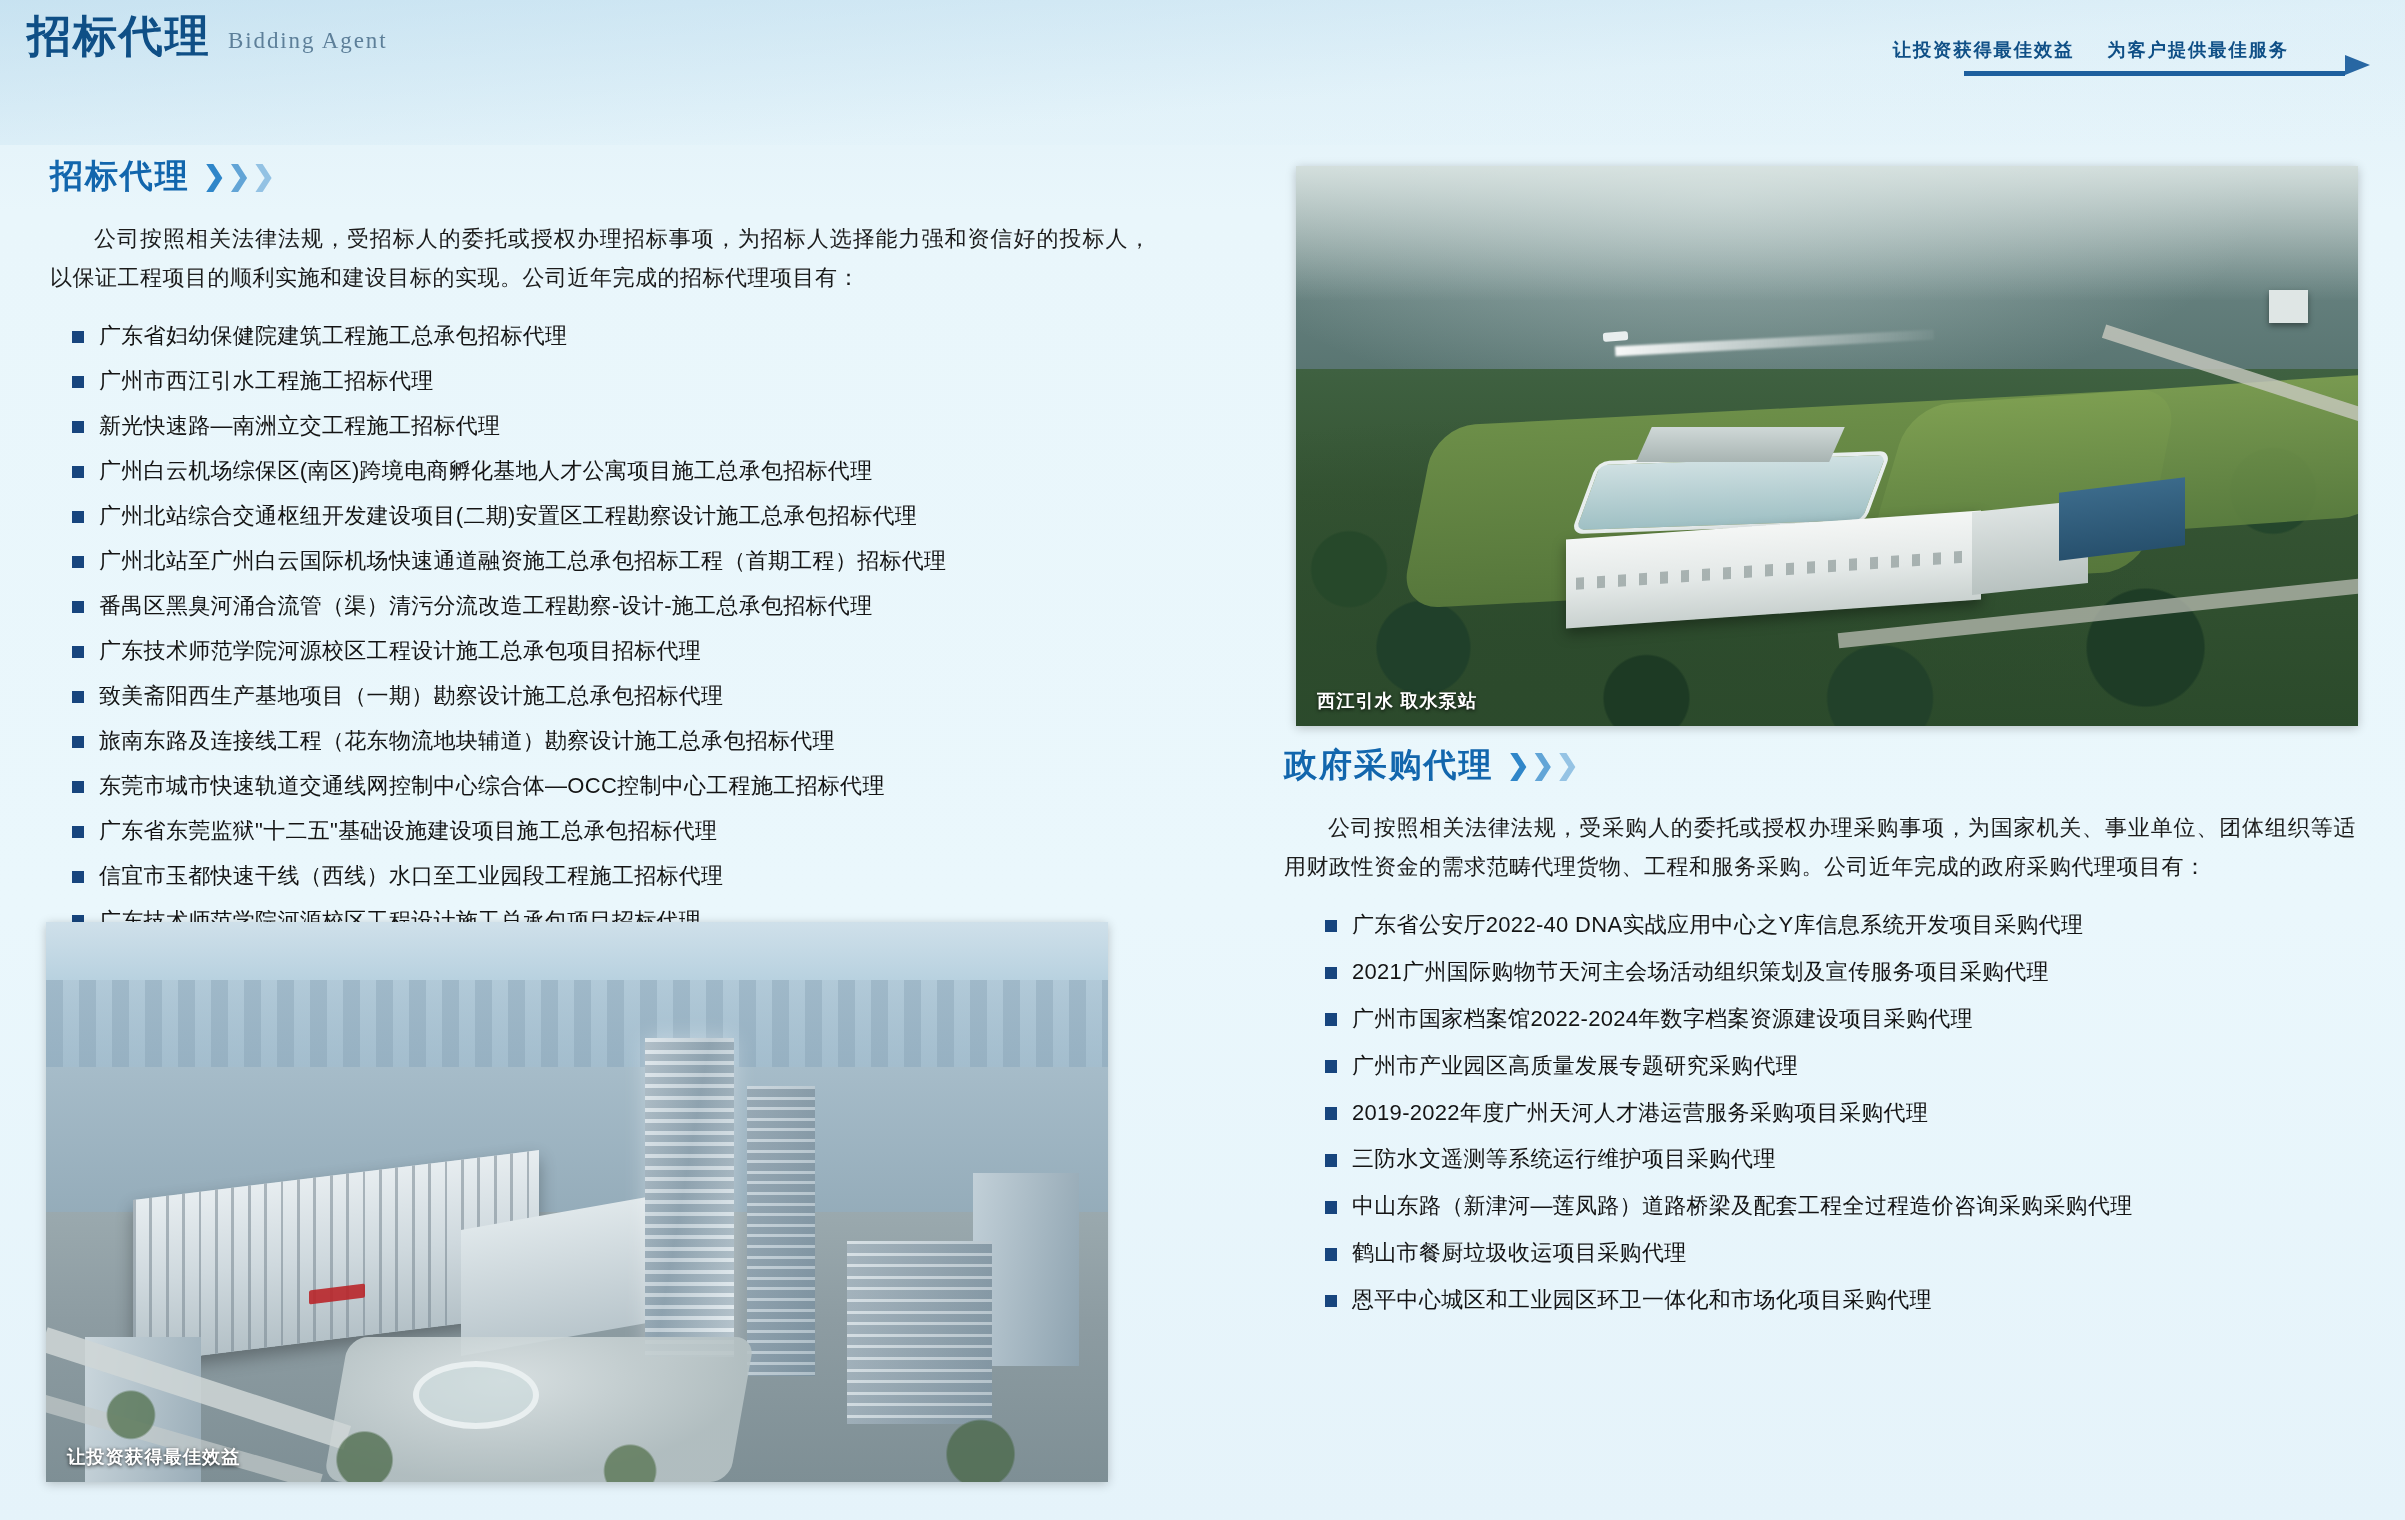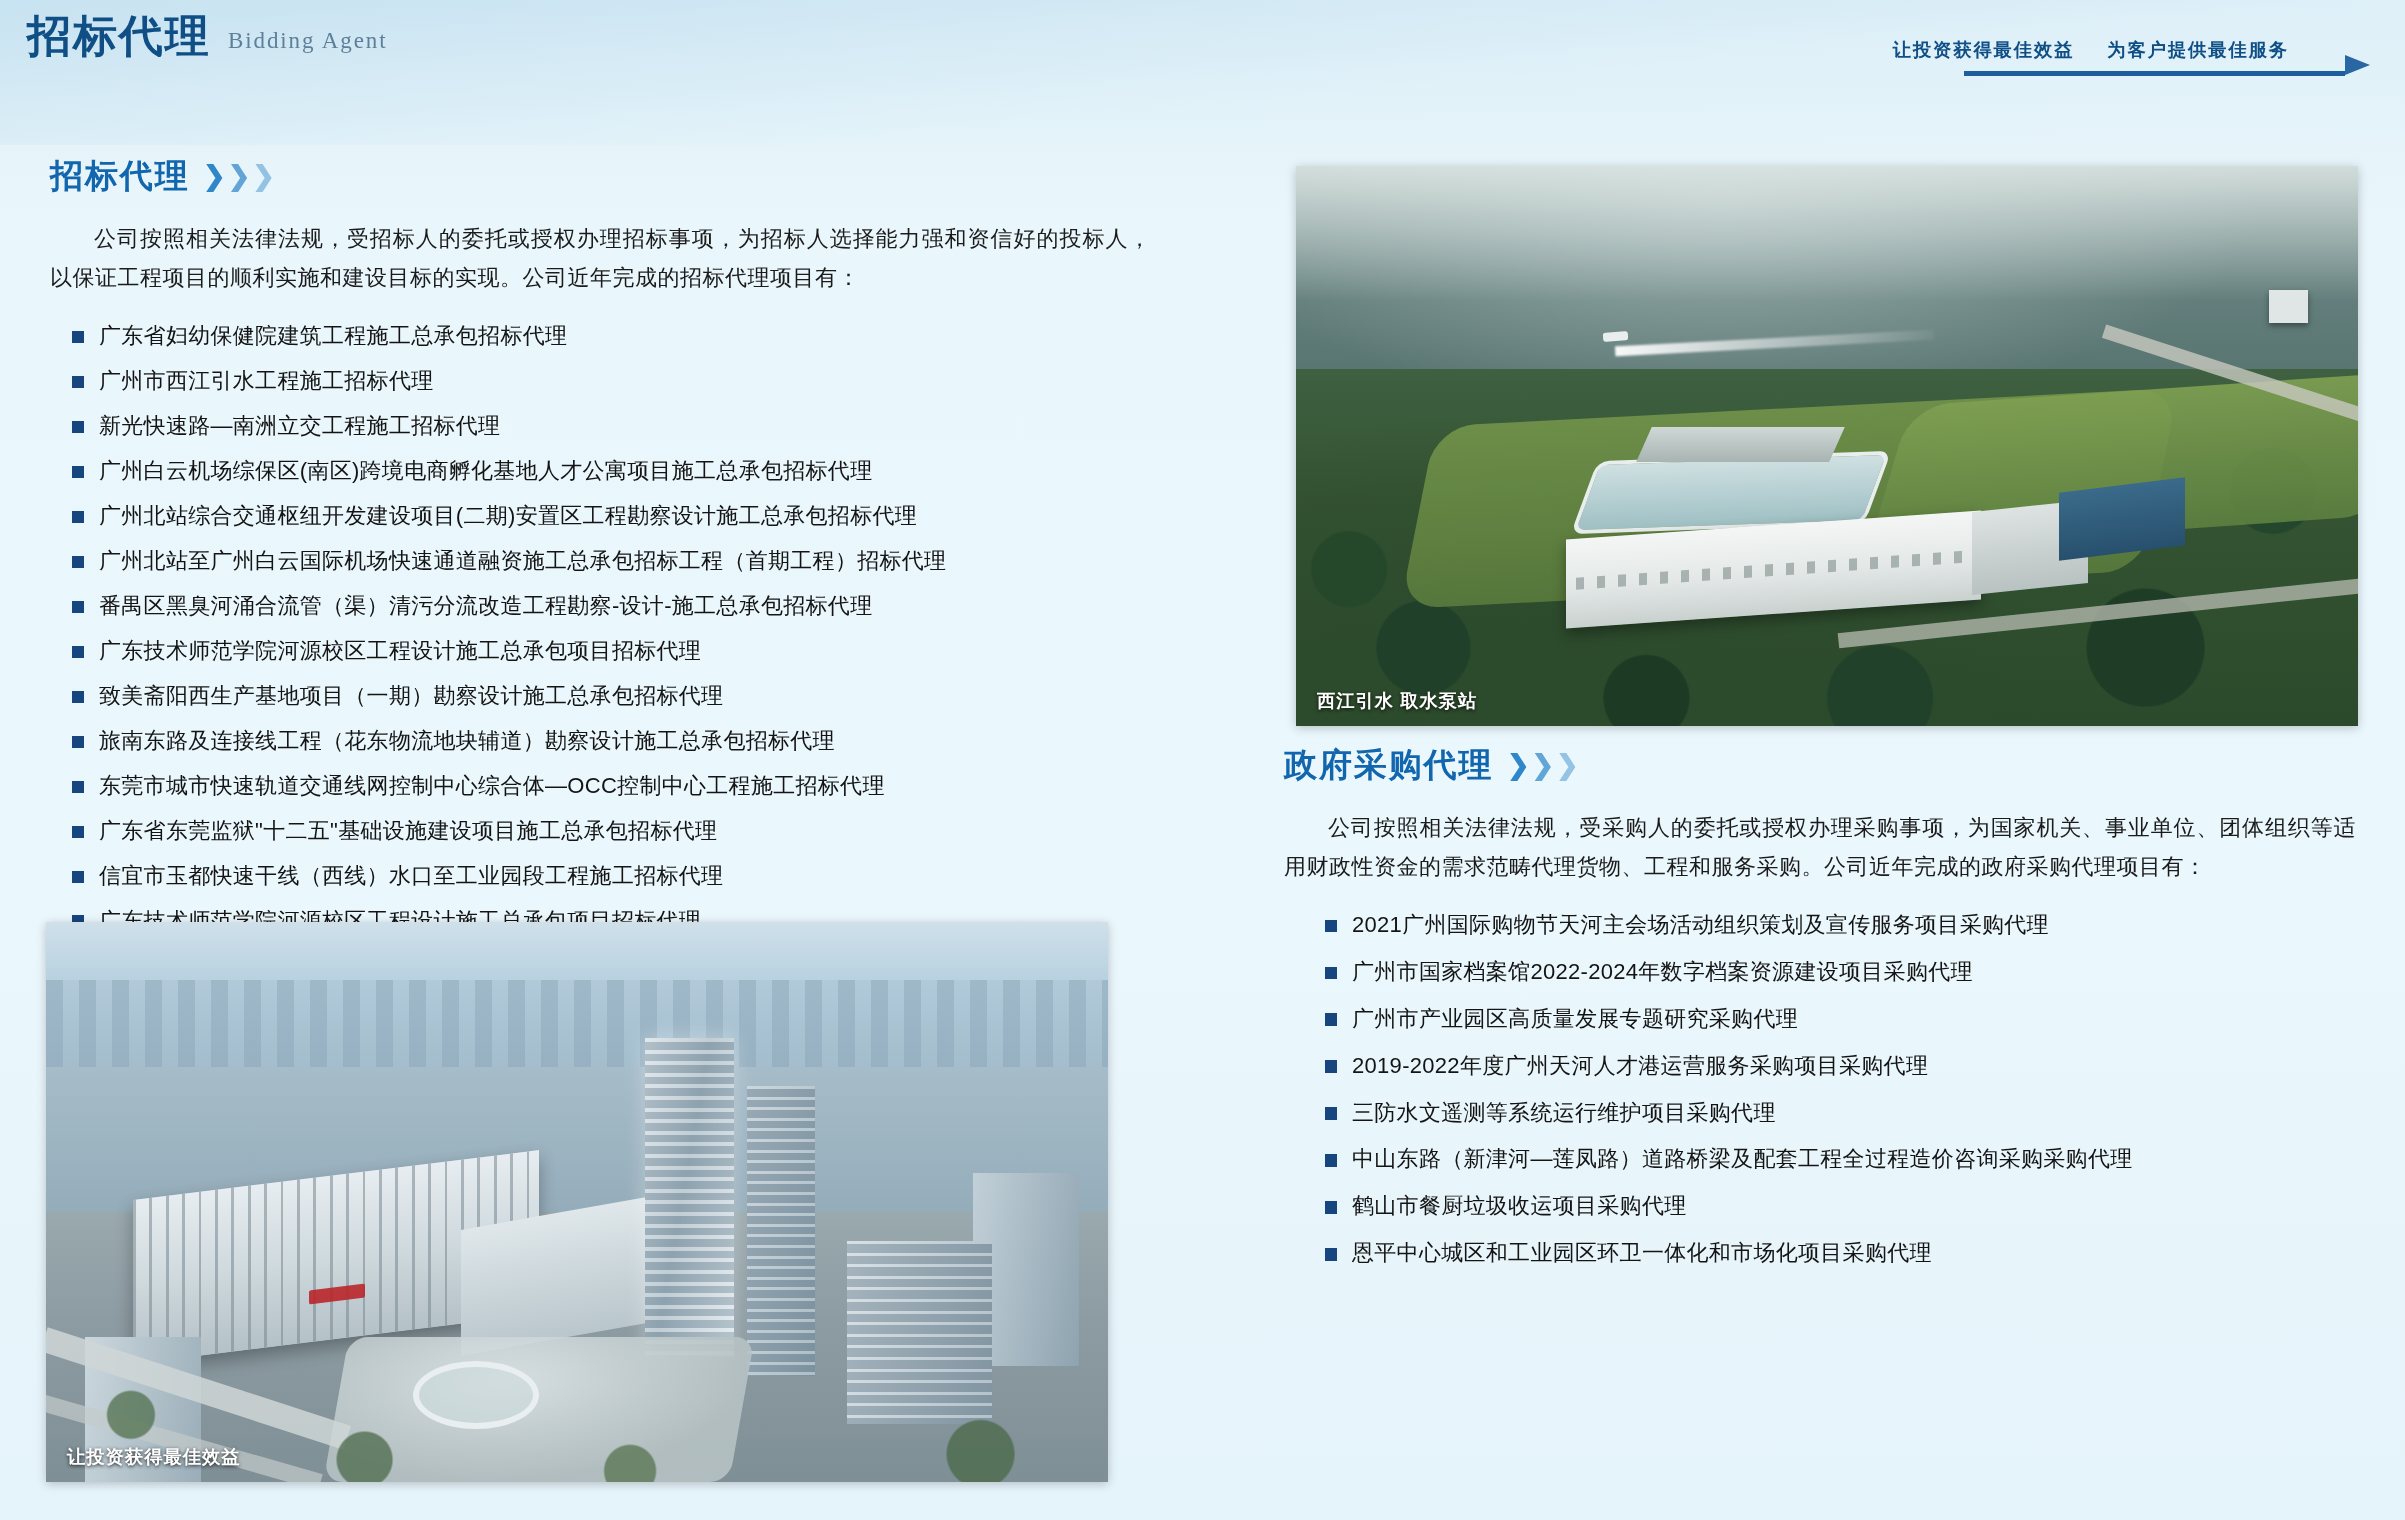--- a/index.html
+++ b/index.html
@@ -371,20 +371,21 @@
     <div class="chev">
       <span>❯</span>
         <span>❯</span>
         <span>❯</span>
     </div>
   </div>
 
   <p class="para">公司按照相关法律法规，受采购人的委托或授权办理采购事项，为国家机关、事业单位、团体组织等适用财政性资金的需求范畴代理货物、工程和服务采购。公司近年完成的政府采购代理项目有：</p>
 
   <ul class="blist">
+    <li>广东省公安厅2022-40 DNA实战应用中心之Y库信息系统开发项目采购代理</li>
     <li>2021广州国际购物节天河主会场活动组织策划及宣传服务项目采购代理</li>
     <li>广州市国家档案馆2022-2024年数字档案资源建设项目采购代理</li>
     <li>广州市产业园区高质量发展专题研究采购代理</li>
     <li>2019-2022年度广州天河人才港运营服务采购项目采购代理</li>
     <li>三防水文遥测等系统运行维护项目采购代理</li>
     <li>中山东路（新津河—莲凤路）道路桥梁及配套工程全过程造价咨询采购采购代理</li>
     <li>鹤山市餐厨垃圾收运项目采购代理</li>
     <li>恩平中心城区和工业园区环卫一体化和市场化项目采购代理</li>
   </ul>
 </div>

